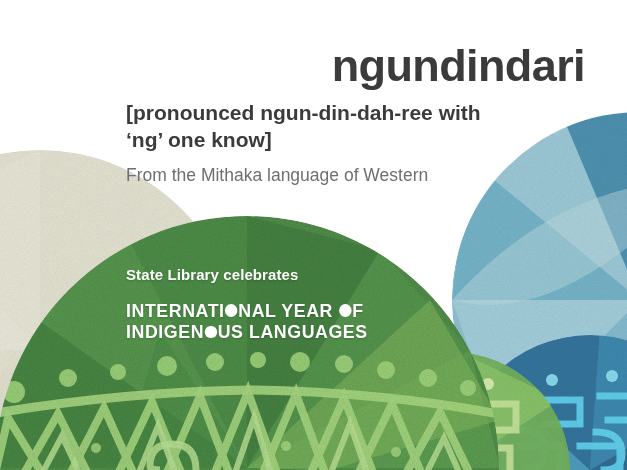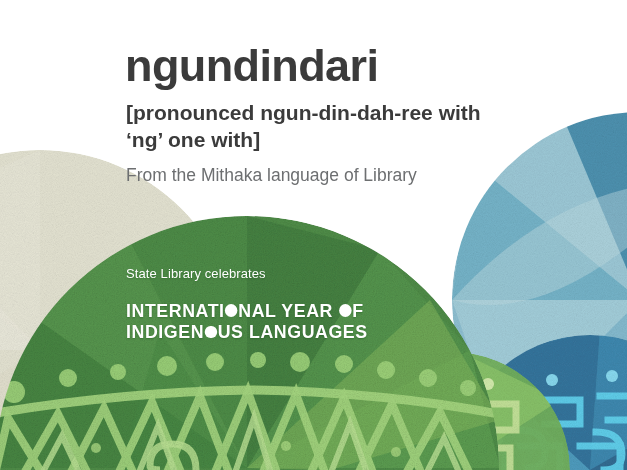--- a/index.html
+++ b/index.html
@@ -25,20 +25,21 @@
   .headline{
     position:absolute;
     left:125px; top:43px;
     width:460px;
     font-size:45px;
     font-weight:bold;
     letter-spacing:-0.6px;
     line-height:1.0;
     color:#3b3b3b;
     white-space:nowrap;
+    text-align:right;
   }
   .pronounce{
     position:absolute;
     left:126px; top:100px;
     width:400px;
     font-size:21px;
     font-weight:bold;
     line-height:1.28;
     color:#3b3b3b;
   }
@@ -48,22 +49,22 @@
     width:400px;
     font-size:17.5px;
     font-weight:normal;
     line-height:1.42;
     color:#6d6f71;
   }
 
   .celebrates{
     position:absolute;
     left:126px; top:266px;
-    font-size:13px;
-    font-weight:normal;
+    font-size:15px;
+    font-weight:bold;
     letter-spacing:0.1px;
     color:#ffffff;
     text-shadow:0 1px 2px rgba(0,60,0,.30);
   }
   .iyil{
     position:absolute;
     left:126px; top:300px;
     font-size:18.5px;
     font-weight:bold;
     letter-spacing:0.6px;
@@ -277,25 +278,25 @@
       <rect x="0" y="0" width="627" height="470" fill="#ffffff" opacity="0.02"></rect>
     </svg>
   </div>
 
   <div class="text-layer">
 
     <div class="headline">ngundindari</div>
 
     <div class="pronounce">
       <div>[pronounced ngun-din-dah-ree with</div>
-      <div>‘ng’ one with]</div>
+      <div>‘ng’ one know]</div>
     </div>
 
     <div class="origin">
-      <div>From the Mithaka language of Library</div>
+      <div>From the Mithaka language of Western</div>
     </div>
 
     <div class="celebrates">State Library celebrates</div>
 
     <div class="iyil">
       <span class="ln"><span>INTERNATI</span><span class="oglyph"></span><span>NAL YEAR </span><span class="oglyph"></span><span>F</span></span>
       <span class="ln"><span>INDIGEN</span><span class="oglyph"></span><span>US LANGUAGES</span></span>
     </div>
 
   </div>

